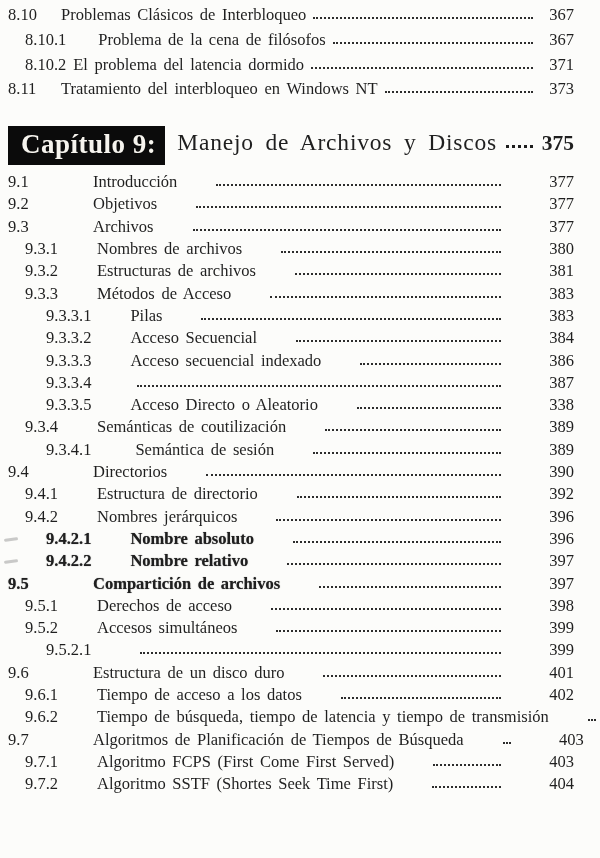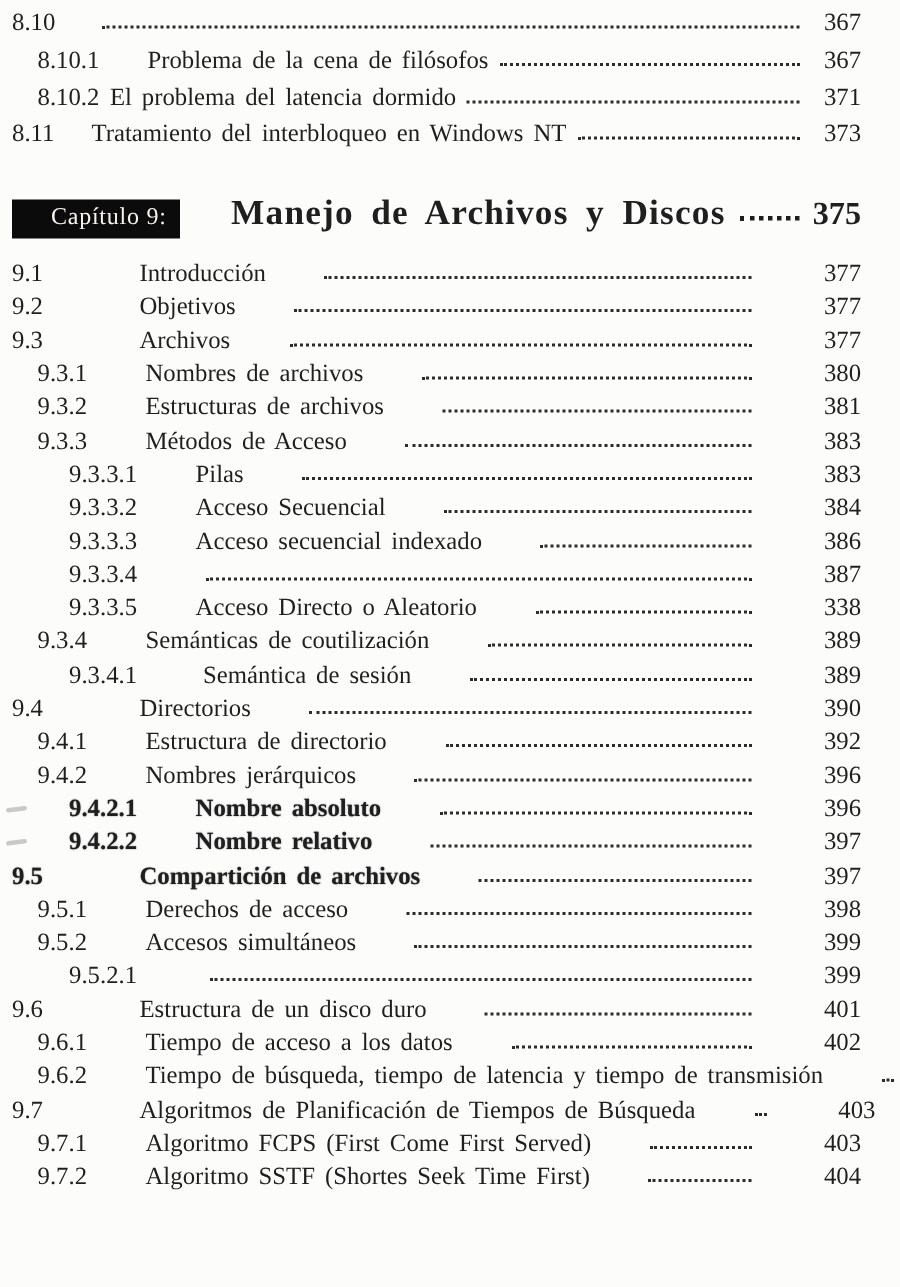--- a/index.html
+++ b/index.html
@@ -67,29 +67,29 @@
     align-items:baseline;
     margin-top:25px;
     margin-bottom:10px;
     height:33px;
     white-space:nowrap;
   }
   .badge{
     align-self:center;
     background:var(--badge-bg);
     color:var(--badge-text);
-    font-weight:400;
-    font-size:16px;
+    font-weight:700;
+    font-size:27px;
     letter-spacing:.5px;
-    padding:3px 9px 5px 26px;
+    padding:3px 9px 5px 13px;
   }
   .ch-title{
     font-size:23.5px;
-    font-weight:700;
-    margin-left:34px;
+    font-weight:400;
+    margin-left:12px;
     letter-spacing:.8px;
     word-spacing:5px;
   }
   .ch-leader{
     flex:1 1 auto;
     min-width:10px;
     border-bottom:3.5px dotted #1d1d1d;
     margin:0 9px;
     position:relative;
     top:-2px;
@@ -100,20 +100,21 @@
   }
 </style>
 </head>
 <body>
 
 <div class="page">
 
   <div class="sec-ch8" id="sec-ch8">
       <div class="row lvl1">
         <span class="num">8.10</span>
+        <span class="title">Problemas Clásicos de Interbloqueo</span>
         <span class="leader"></span>
         <span class="pg">367</span>
       </div>
       <div class="row lvl2">
         <span class="num" style="margin-right: 32px;">8.10.1</span>
         <span class="title">Problema de la cena de filósofos</span>
         <span class="leader"></span>
         <span class="pg">367</span>
       </div>
       <div class="row lvl2">

